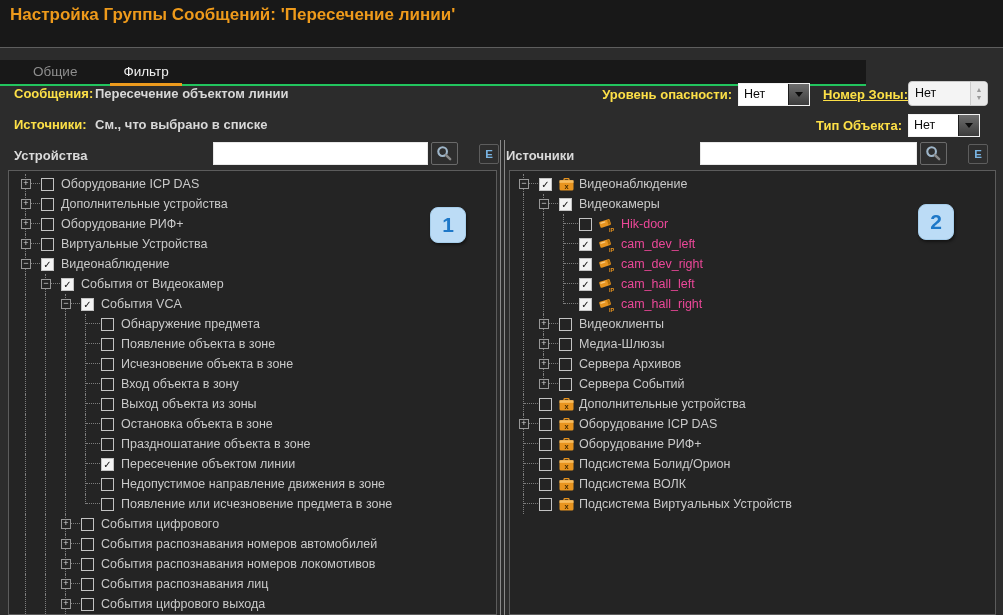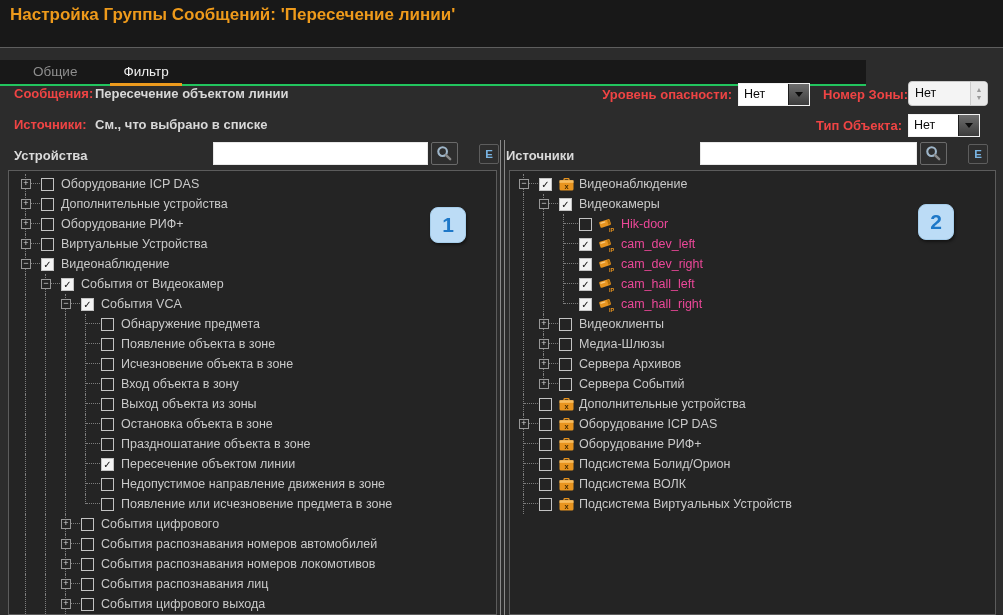--- a/index.html
+++ b/index.html
@@ -13,21 +13,21 @@
   .title { position:absolute; left:10px; top:5px; font-size:17px; font-weight:bold; color:#ee9a1b; }
   .tabbar { position:absolute; left:0; top:32px; width:866px; height:26px;
     background:#181818; border-bottom:2px solid #22c55e; display:flex;margin-top:28px; }
   .tab { margin-left:20px; padding:0 13px; line-height:24px; font-size:13.5px;
     color:#8e8e8e; cursor:default; position:relative; }
   .tab.active { color:#f0f0f0; }
   .tab.active::after { content:""; position:absolute; left:0; right:0; bottom:-2px;
     height:3px; background:#ec9a1d; }
 
   
-  .flabel { position:absolute; font-size:13px; font-weight:600; color:#ef4444; white-space:nowrap; }
+  .flabel { position:absolute; font-size:13px; font-weight:600; color:#fde047; white-space:nowrap; }
   .fvalue { position:absolute; font-size:13px; font-weight:600; color:#d8d8d8; white-space:nowrap; }
   .r-align { text-align:right; }
 
   
   .combo { position:absolute; height:23px; width:72px; background:#ffffff;
     border:1px solid #f2f2f2; display:flex; }
   .combo-val { flex:1; font-size:12.5px; color:#0a0a0a; line-height:21px; padding-left:5px; }
   .combo-btn { width:21px; background:linear-gradient(#6e6e6e,#3c3c3c); border-left:1px solid #1d1d1d;
     display:flex; align-items:center; justify-content:center; }
   .combo-btn::after { content:""; border:4px solid transparent; border-top:5px solid #0d0d0d; margin-top:4px; }
@@ -99,21 +99,21 @@
   <span class="fvalue" style="left:95px; top:86px;">Пересечение объектом линии</span>
   <span class="flabel" style="left:14px; top:117px;">Источники:</span>
   <span class="fvalue" style="left:95px; top:117px;">См., что выбрано в списке</span>
 
   <span class="flabel r-align" style="left:560px; top:87px; width:172px;">Уровень опасности:</span>
   <div class="combo" style="left:738px; top:83px;">
     <span class="combo-val">Нет</span>
     <span class="combo-btn"></span>
   </div>
 
-  <span class="flabel r-align" style="left:768px; top:87px; width:140px;">Номер Зоны:</span>
+  <span class="flabel r-align" style="left:768px; top:87px; width:140px;text-decoration:underline;">Номер Зоны:</span>
   <div class="spin">
     <span class="spin-val">Нет</span>
     <span class="spin-btns">
       <span>▲</span>
       <span>▼</span>
     </span>
   </div>
 
   <span class="flabel r-align" style="left:762px; top:118px; width:140px;">Тип Объекта:</span>
   <div class="combo" style="left:908px; top:114px;">

